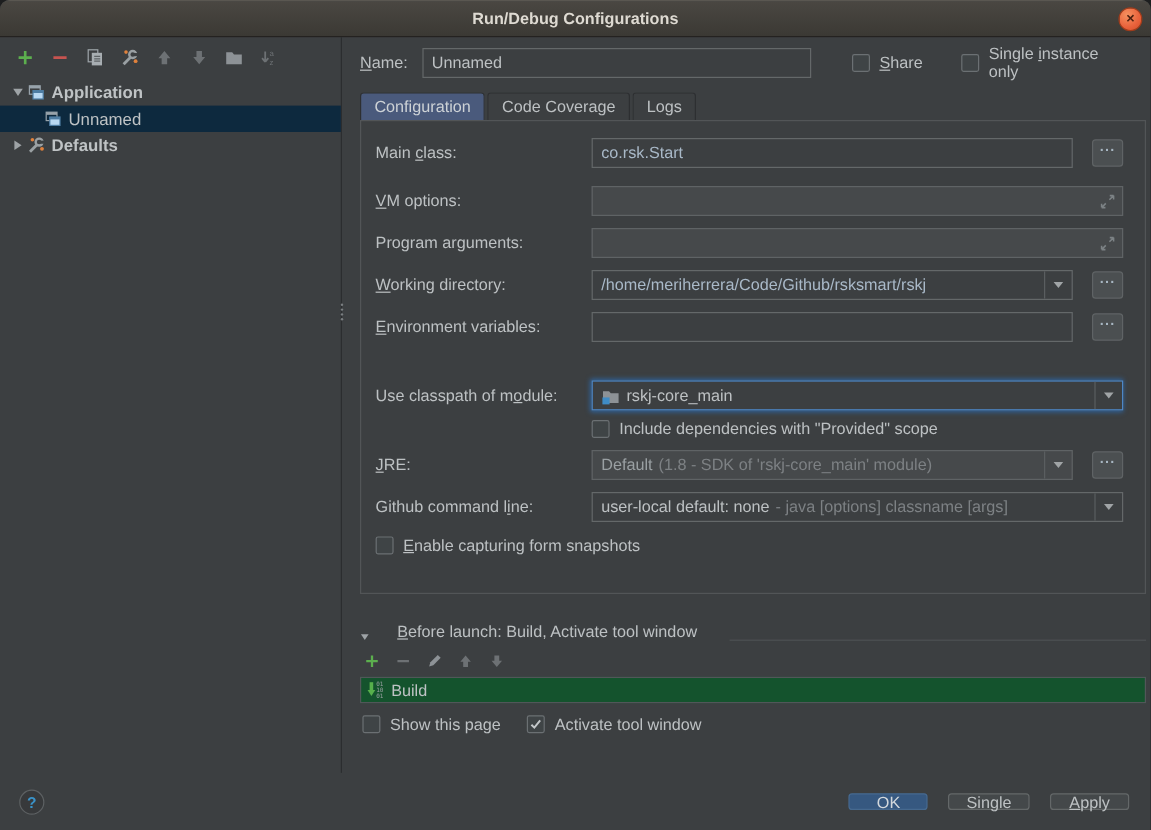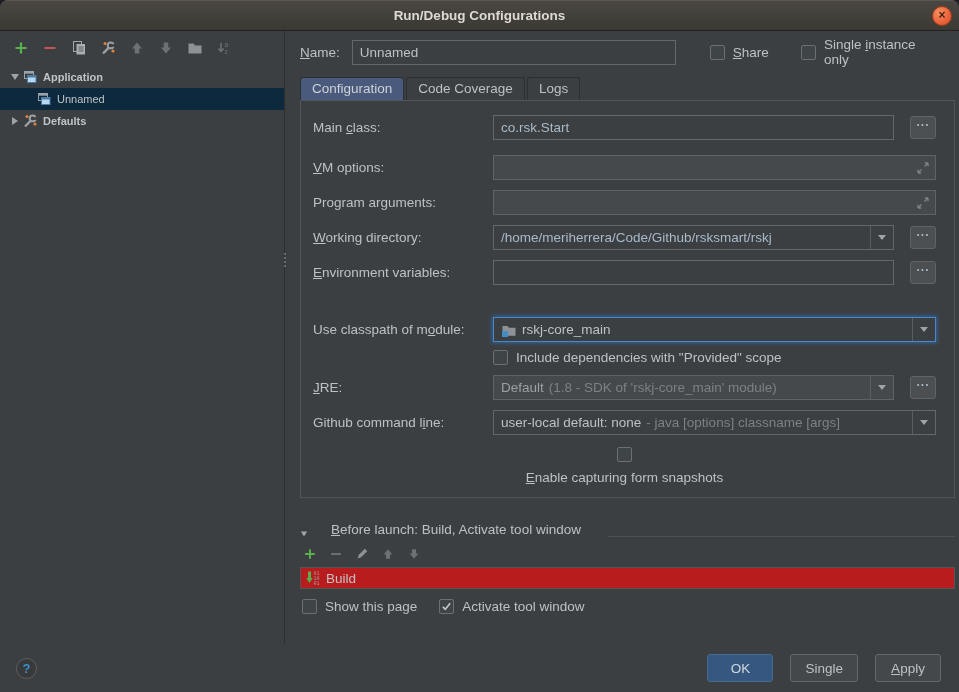--- a/index.html
+++ b/index.html
@@ -13,21 +13,21 @@
   .close-btn { position:absolute; right:7px; top:5px; width:20px; height:20px; border-radius:50%;
     background:radial-gradient(circle at 35% 30%, #f6915f, #e8603a 62%, #ce4f27); border:1px solid #a03c1b;
     color:#4e2010; font-weight:bold; font-size:12px; line-height:17px; text-align:center; cursor:pointer; }
 
   
   .main { flex:1; display:flex; min-height:0; }
   .left-panel { width:285px; flex-shrink:0; border-right:1px solid #2b2d2f; position:relative; }
   .lp-toolbar { height:33px; display:flex; align-items:center; gap:13px; padding-left:13px; }
   .tbtn { width:16px; height:16px; display:flex; align-items:center; justify-content:center; cursor:pointer; }
   .tree { margin-top:2px; }
-  .tree-row { height:22px; display:flex; align-items:center; font-size:11px; color:#bfc3c5; cursor:pointer; white-space:nowrap; }
+  .tree-row { height:22px; display:flex; align-items:center; font-size:14px; color:#bfc3c5; cursor:pointer; white-space:nowrap; }
   .tree-row.selected { background:#0d293e; }
   .tree-row .twisty { width:14px; margin-left:8px; display:flex; justify-content:center; flex-shrink:0; }
   .tree-row .spacer { width:36px; flex-shrink:0; }
   .tree-row .ticon { width:16px; height:16px; margin-right:5px; flex-shrink:0; }
   .tri-down { width:0; height:0; border-left:4.5px solid transparent; border-right:4.5px solid transparent; border-top:6px solid #9ea3a6; }
   .tri-right { width:0; height:0; border-top:4.5px solid transparent; border-bottom:4.5px solid transparent; border-left:6px solid #9ea3a6; }
   .grip { position:absolute; right:-3px; top:222px; width:5px; height:26px; display:flex; flex-direction:column; gap:2px; align-items:center; cursor:col-resize; }
   .grip i { width:2px; height:2px; background:#7a7e81; border-radius:50%; }
 
   
@@ -61,28 +61,28 @@
   .combo.focused { border:1px solid #4d87c6; box-shadow:0 0 4px 1px #2f65a0; color:#bdc1c3; }
   .combo .mod-ic { width:16px; height:16px; margin-right:5px; flex-shrink:0; }
   .detail { color:#7d8184; margin-left:5px; }
   .browse { width:26px; height:23px; flex-shrink:0; background:#4b4f51; border:1px solid #5f6365; border-radius:3px; color:#a7b6c2; font-size:12px; line-height:10px; text-align:center; letter-spacing:1px; cursor:pointer; font-weight:bold; }
   .cbrow { display:flex; align-items:center; gap:8px; }
 
   .bl-header { margin-top:24px; display:flex; align-items:flex-end; gap:23px; flex-shrink:0; }
   .bl-header .line { flex:1; height:1px; background:#4e5254; margin-left:4px; }
   .bl-toolbar { margin-top:10px; display:flex; align-items:center; gap:12px; padding-left:3px; flex-shrink:0; }
   .bl-toolbar .tbtn { width:14px; height:14px; }
-  .bl-list-row { margin-top:6px; height:22px; background:#b91c1c; border:1px solid #525659; display:flex; align-items:center; padding-left:4px; gap:5px; font-size:13.5px; color:#bfc3c5; flex-shrink:0; }
+  .bl-list-row { margin-top:6px; height:22px; background:#14532d; border:1px solid #525659; display:flex; align-items:center; padding-left:4px; gap:5px; font-size:13.5px; color:#bfc3c5; flex-shrink:0; }
   .bl-checks { margin-top:10px; display:flex; align-items:center; gap:8px; padding-left:2px; flex-shrink:0; }
 
   
   .footer { height:48px; flex-shrink:0; display:flex; align-items:center; padding:0 18px 0 16px; }
   .help-btn { width:21px; height:21px; border-radius:50%; border:1.5px solid #5d6163; color:#3a92c8; font-weight:bold; font-size:13px; display:flex; align-items:center; justify-content:center; cursor:pointer; background:#37393b; }
   .btns { margin-left:auto; display:flex; gap:17px; }
-  .btn { min-width:66px; height:28px; padding:0 14px; background:#44484a; border:1px solid #646869; border-radius:3px; color:#bdc1c3; font-size:13.5px; display:flex; align-items:center; justify-content:center; cursor:pointer; font-family:"Liberation Sans",sans-serif; }
+  .btn { min-width:66px; height:14px; padding:0 14px; background:#44484a; border:1px solid #646869; border-radius:3px; color:#bdc1c3; font-size:13.5px; display:flex; align-items:center; justify-content:center; cursor:pointer; font-family:"Liberation Sans",sans-serif; }
   .btn.primary { background:#365880; border-color:#46698f; color:#d3d8dc; }
 </style>
 </head>
 <body>
 
 <div class="window">
 
   <div class="titlebar">
     <span class="title">Run/Debug Configurations</span>
     <div class="close-btn"><span>×</span></div>
@@ -320,21 +320,21 @@
             <div class="combo" style="color:#bdc1c3;">
               <span>user-local default: none</span>
               <span class="detail">- java [options] classname [args]</span>
               <span class="arrow-sect">
                   <span class="arrow"></span>
                 </span>
             </div>
           </div>
         </div>
 
-        <div class="cbrow" style="margin-bottom:12px;flex-direction:column;">
+        <div class="cbrow" style="margin-bottom:32px;">
           <span class="checkbox"></span>
           <span class="lbl"><span></span><span class="mn">E</span><span>nable capturing form snapshots</span></span>
         </div>
 
       </div>
 
       <div class="bl-header">
         <span class="tri-down" style="transform:scale(0.8);"></span>
         <span class="lbl"><span></span><span class="mn">B</span><span>efore launch: Build, Activate tool window</span></span>
         <span class="line"></span>

